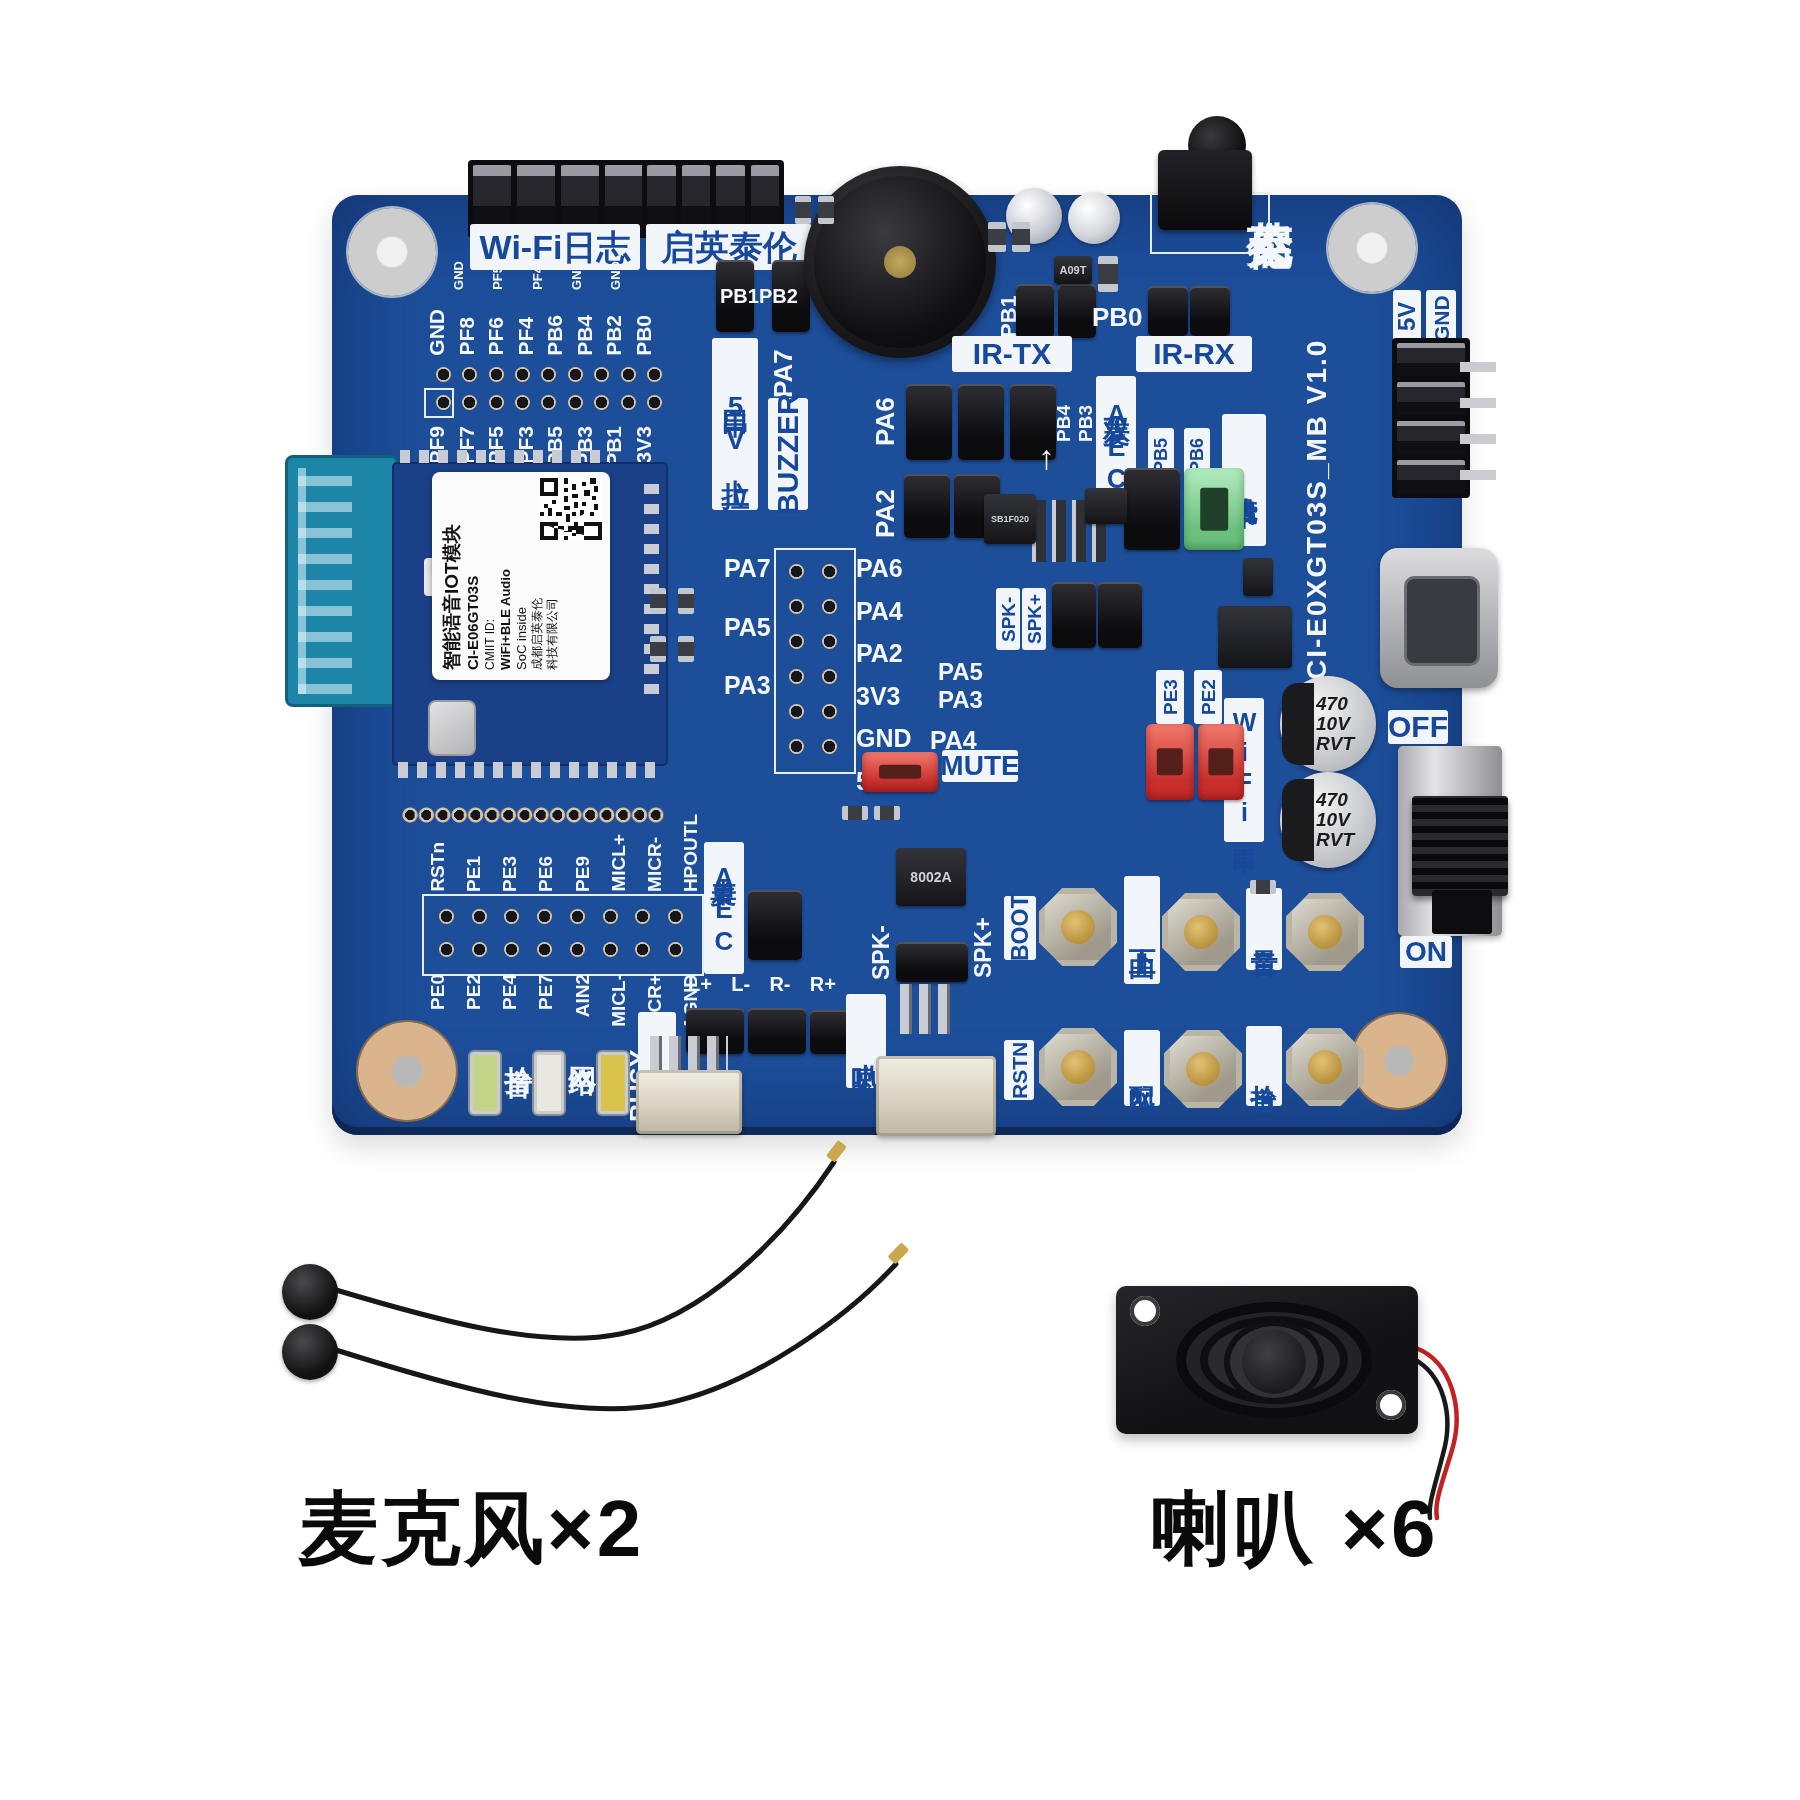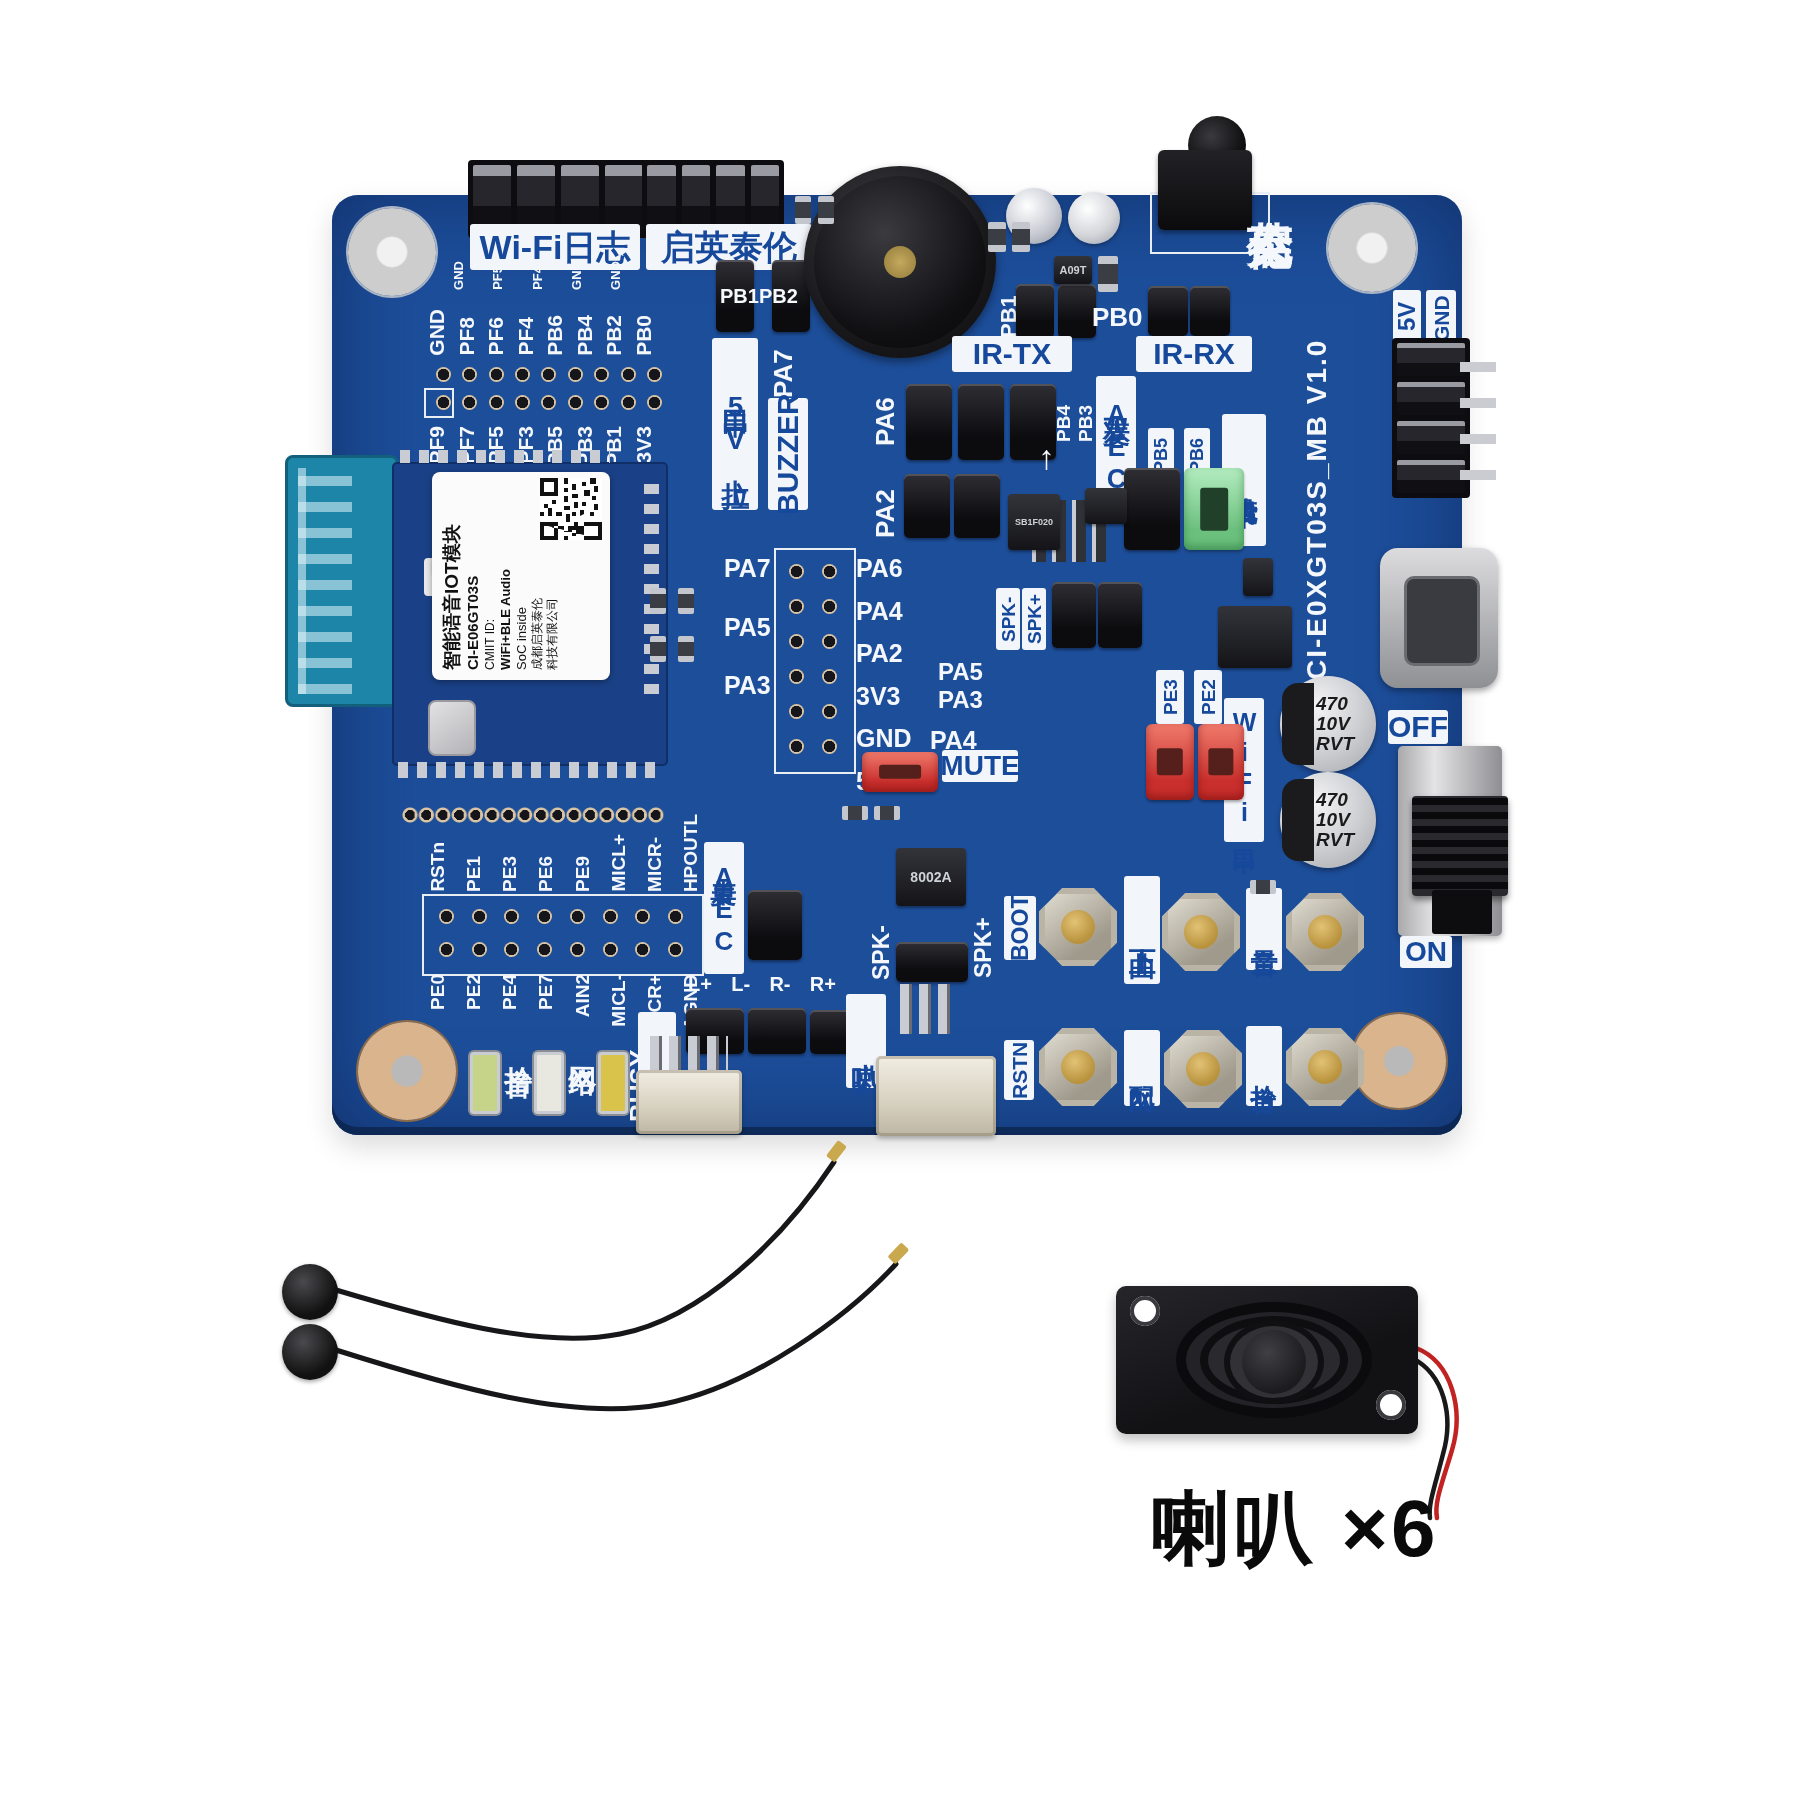--- a/index.html
+++ b/index.html
@@ -188,21 +188,21 @@
   <div class="jb" style="left:906px;top:384px;width:46px;height:76px;"></div>
   <div class="jb" style="left:958px;top:384px;width:46px;height:76px;"></div>
   <div class="jb" style="left:1010px;top:384px;width:46px;height:76px;"></div>
   <div class="jb" style="left:904px;top:474px;width:46px;height:64px;"></div>
   <div class="jb" style="left:954px;top:474px;width:46px;height:64px;"></div>
   <div class="lab rot" style="left:1054px;top:386px;width:22px;height:56px;font-size:19px;">PB4</div>
   <div class="lab rot" style="left:1076px;top:386px;width:22px;height:56px;font-size:19px;">PB3</div>
   <div class="lab" style="left:1038px;top:440px;font-size:34px;">↑</div>
   <div class="box cjkv" style="left:1096px;top:376px;width:40px;height:140px;font-size:27px;">双麦AEC</div>
   <div class="abs" style="left:1032px;top:500px;width:78px;height:62px;background:repeating-linear-gradient(90deg,#c9ccd2 0 4px,#2e3138 4px 14px,transparent 14px 20px);"></div>
-  <div class="ic" style="left:984px;top:494px;width:52px;height:56px;font-size:9px;margin-left:24px;">SB1F020</div>
+  <div class="ic" style="left:984px;top:494px;width:52px;height:50px;font-size:9px;">SB1F020</div>
 
   <div class="box rot" style="left:1148px;top:428px;width:26px;height:54px;font-size:18px;">PB5</div>
   <div class="box rot" style="left:1184px;top:428px;width:26px;height:54px;font-size:18px;">PB6</div>
   <div class="box cjkv" style="left:1222px;top:414px;width:44px;height:132px;font-size:27px;">烧录串口</div>
   <div class="jb" style="left:1124px;top:468px;width:56px;height:82px;"></div>
   <div class="jg" style="left:1184px;top:468px;width:60px;height:82px;">
       <u></u>
     </div>
   <div class="ic" style="left:1085px;top:488px;width:42px;height:36px;"></div>
 
@@ -430,15 +430,16 @@
   <div class="micball" style="left:282px;top:1324px;width:56px;height:56px;"></div>
 
   <div class="abs" style="left:1116px;top:1286px;width:302px;height:148px;background:linear-gradient(160deg,#26262a,#121215 60%);border-radius:10px;box-shadow:0 6px 12px rgba(0,0,0,.25);"></div>
   <div class="abs" style="left:1130px;top:1296px;width:30px;height:30px;border-radius:50%;background:#ffffff;box-shadow:inset 0 0 0 4px #3a3a3e;"></div>
   <div class="abs" style="left:1376px;top:1390px;width:30px;height:30px;border-radius:50%;background:#ffffff;box-shadow:inset 0 0 0 4px #3a3a3e;"></div>
   <div class="spkpart" style="left:1176px;top:1302px;width:196px;height:116px;background:#232327;border:10px solid #0b0b0d;box-sizing:border-box;"></div>
   <div class="spkpart" style="left:1200px;top:1316px;width:148px;height:88px;background:#2a2a2e;border:8px solid #0e0e10;box-sizing:border-box;"></div>
   <div class="spkpart" style="left:1224px;top:1320px;width:100px;height:84px;background:#323236;border:6px solid #101012;box-sizing:border-box;"></div>
   <div class="spkpart" style="left:1242px;top:1330px;width:64px;height:64px;background:radial-gradient(circle at 40% 35%,#3f3f44,#1c1c1f 70%);"></div>
 
+  <div class="caption" style="left:298px;top:1476px;">麦克风×2</div>
   <div class="caption" style="left:1150px;top:1476px;">喇叭 ×6</div>
 
 </div>
 
 </body></html>

